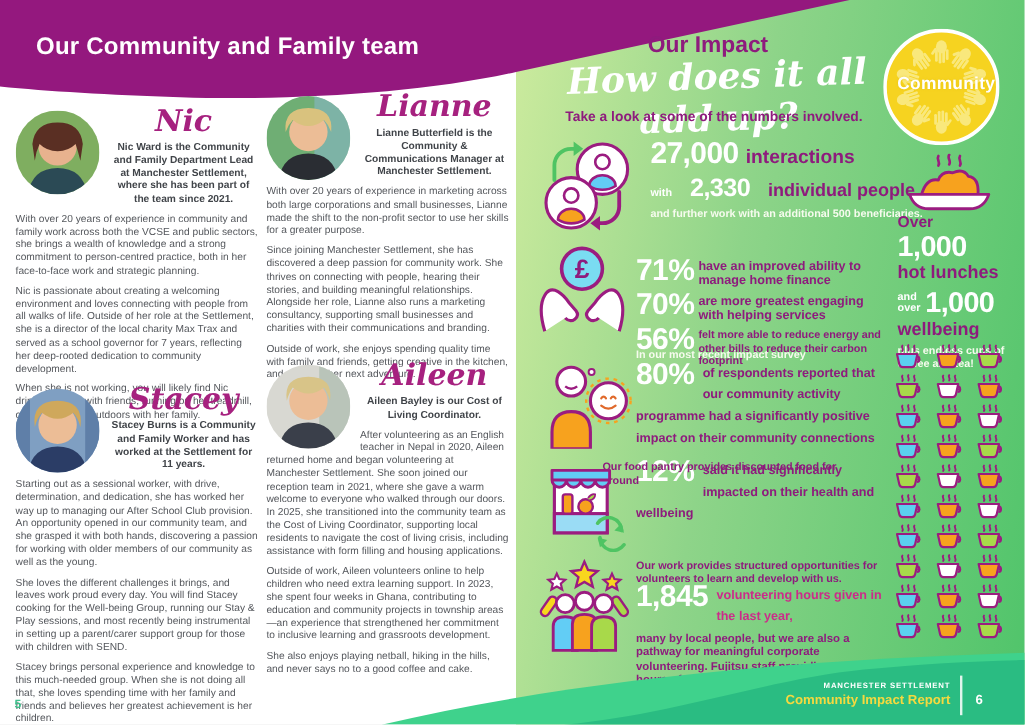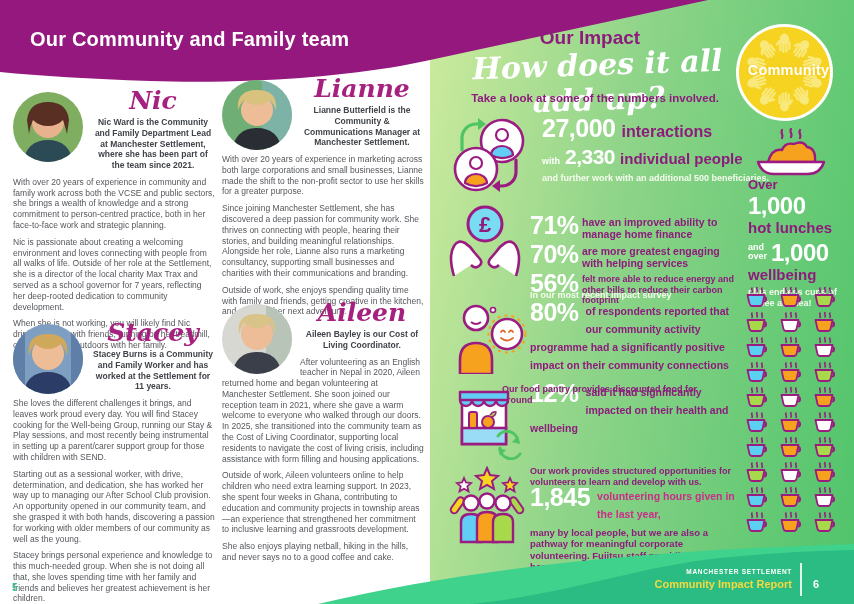--- a/index.html
+++ b/index.html
@@ -32,21 +32,21 @@
   .sec-icon{position:absolute;}
   .col{position:absolute;width:208px;}
   .stat-big{color:#ffffff;font-weight:700;letter-spacing:-.5px;}
   .lab{color:#8e1b7d;font-weight:700;}
   .white-note{color:#f6fbee;font-weight:700;font-size:9px;line-height:1.2;}
   .purple-note{color:#8e1b7d;font-weight:700;font-size:9px;line-height:1.2;}
 
   .s1-line1{display:flex;align-items:baseline;gap:6px;}
   .s1-line1 .stat-big{font-size:25px;}
   .s1-line1 .lab{font-size:16px;}
-  .s1-line2{display:flex;align-items:baseline;gap:5px;margin-top:2px;}
+  .s1-line2{display:flex;align-items:baseline;gap:15px;margin-top:2px;}
   .s1-line2 .pre{color:#ffffff;font-weight:700;font-size:9px;}
   .s1-line2 .stat-big{font-size:21px;}
   .s1-line2 .lab{font-size:15px;}
 
   .pct-row{display:flex;align-items:flex-start;margin-bottom:3px;}
   .pct-row .stat-big{flex:0 0 52px;font-size:25px;line-height:.95;}
   .pct-row .lab{font-size:10.5px;line-height:1.15;padding-top:2px;}
   .pct-row.small .lab{font-size:9px;}
 
   .wrap-row{margin-bottom:5px;}
@@ -129,22 +129,22 @@
         <rect width="70" height="70" fill="#7f9fc2"></rect>
         <rect x="0" y="0" width="12" height="70" fill="#5f7fa8"></rect>
           <rect x="58" y="0" width="12" height="70" fill="#5f7fa8"></rect>
         <circle cx="35" cy="30" r="16" fill="#ecbd96"></circle>
         <path d="M16,32 q-3,-22 19,-22 q22,0 19,22 q-2,-8 -6,-12 q-6,5 -13,5 q-7,0 -13,-5 q-4,4 -6,12 Z" fill="#cfa85c"></path>
         <path d="M10,70 q4,-22 25,-22 q21,0 25,22 Z" fill="#2b3d66"></path>
       </svg>
     </div>
     <div class="script-name">Stacey</div>
     <p class="intro">Stacey Burns is a Community and Family Worker and has worked at the Settlement for 11 years.</p>
+    <p>Starting out as a sessional worker, with drive, determination, and dedication, she has worked her way up to managing our After School Club provision. An opportunity opened in our community team, and she grasped it with both hands, discovering a passion for working with older members of our community as well as the young.</p>
     <p>She loves the different challenges it brings, and leaves work proud every day. You will find Stacey cooking for the Well-being Group, running our Stay &amp; Play sessions, and most recently being instrumental in setting up a parent/carer support group for those with children with SEND.</p>
-    <p>Starting out as a sessional worker, with drive, determination, and dedication, she has worked her way up to managing our After School Club provision. An opportunity opened in our community team, and she grasped it with both hands, discovering a passion for working with older members of our community as well as the young.</p>
     <p>Stacey brings personal experience and knowledge to this much-needed group. When she is not doing all that, she loves spending time with her family and friends and believes her greatest achievement is her children.</p>
   </div>
 
   <div class="member m-aileen">
     <div class="avatar">
       <svg width="70" height="70" viewBox="0 0 70 70">
         <rect width="70" height="70" fill="#d8d8d2"></rect>
         <rect x="44" width="26" height="70" fill="#b9c4b9"></rect>
         <circle cx="35" cy="30" r="16" fill="#ecbd96"></circle>
         <path d="M17,30 q-3,-20 18,-20 q21,0 18,20 q-2,-7 -5,-11 q-6,5 -13,5 q-7,0 -13,-5 q-3,4 -5,11 Z" fill="#d8c488"></path>

